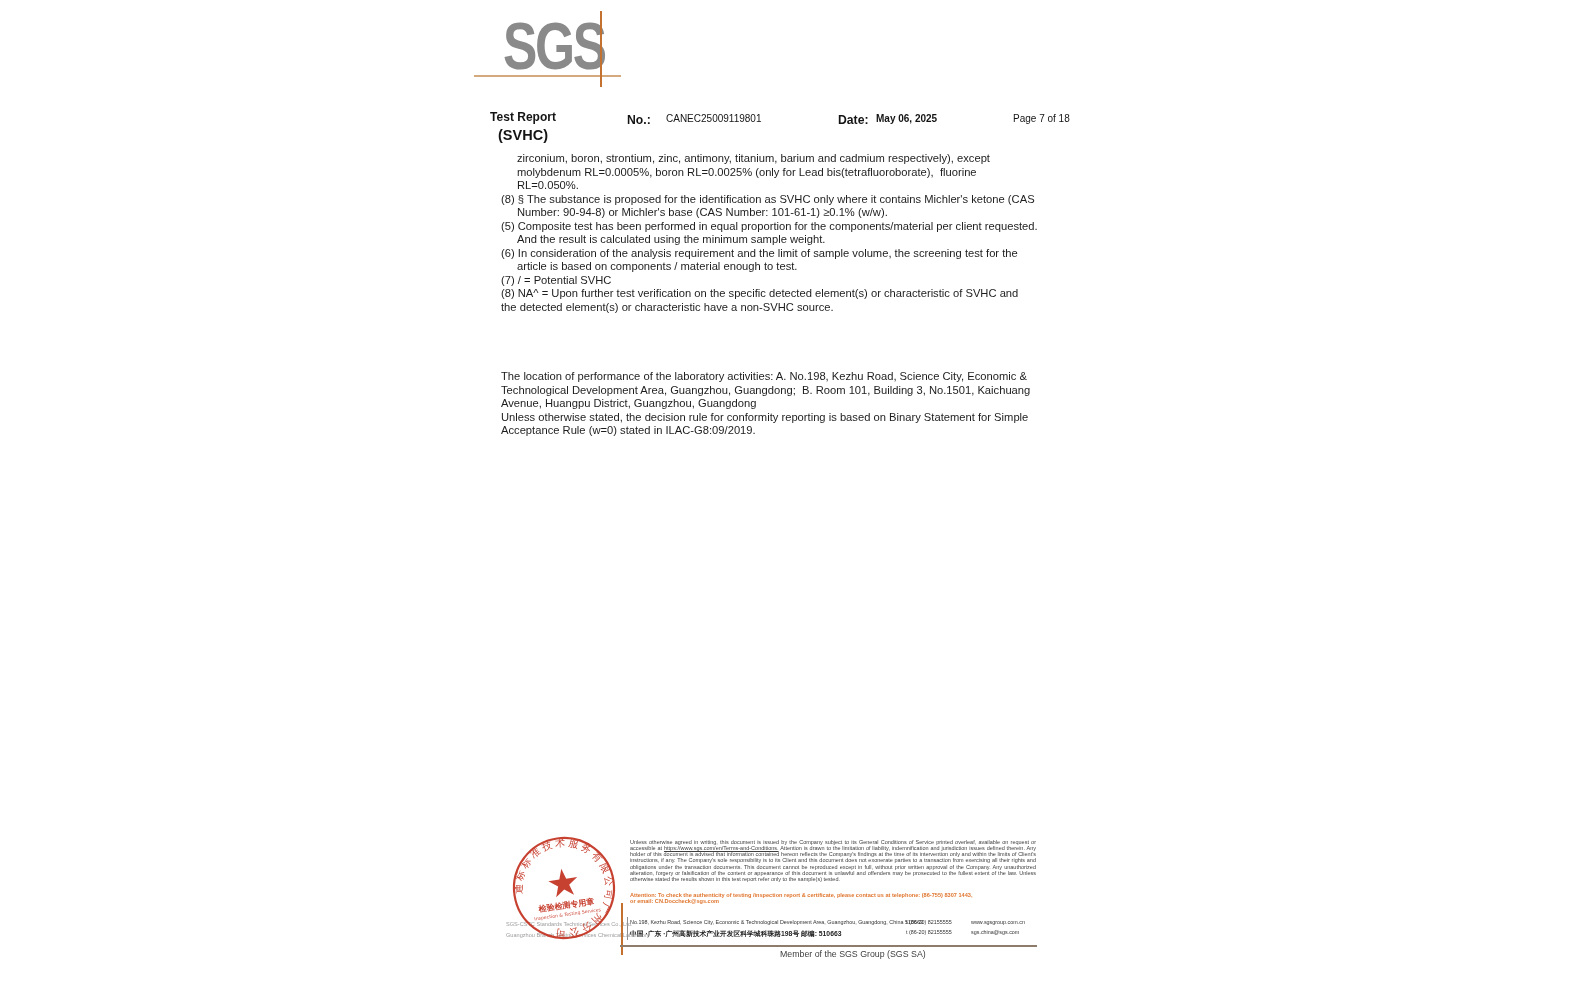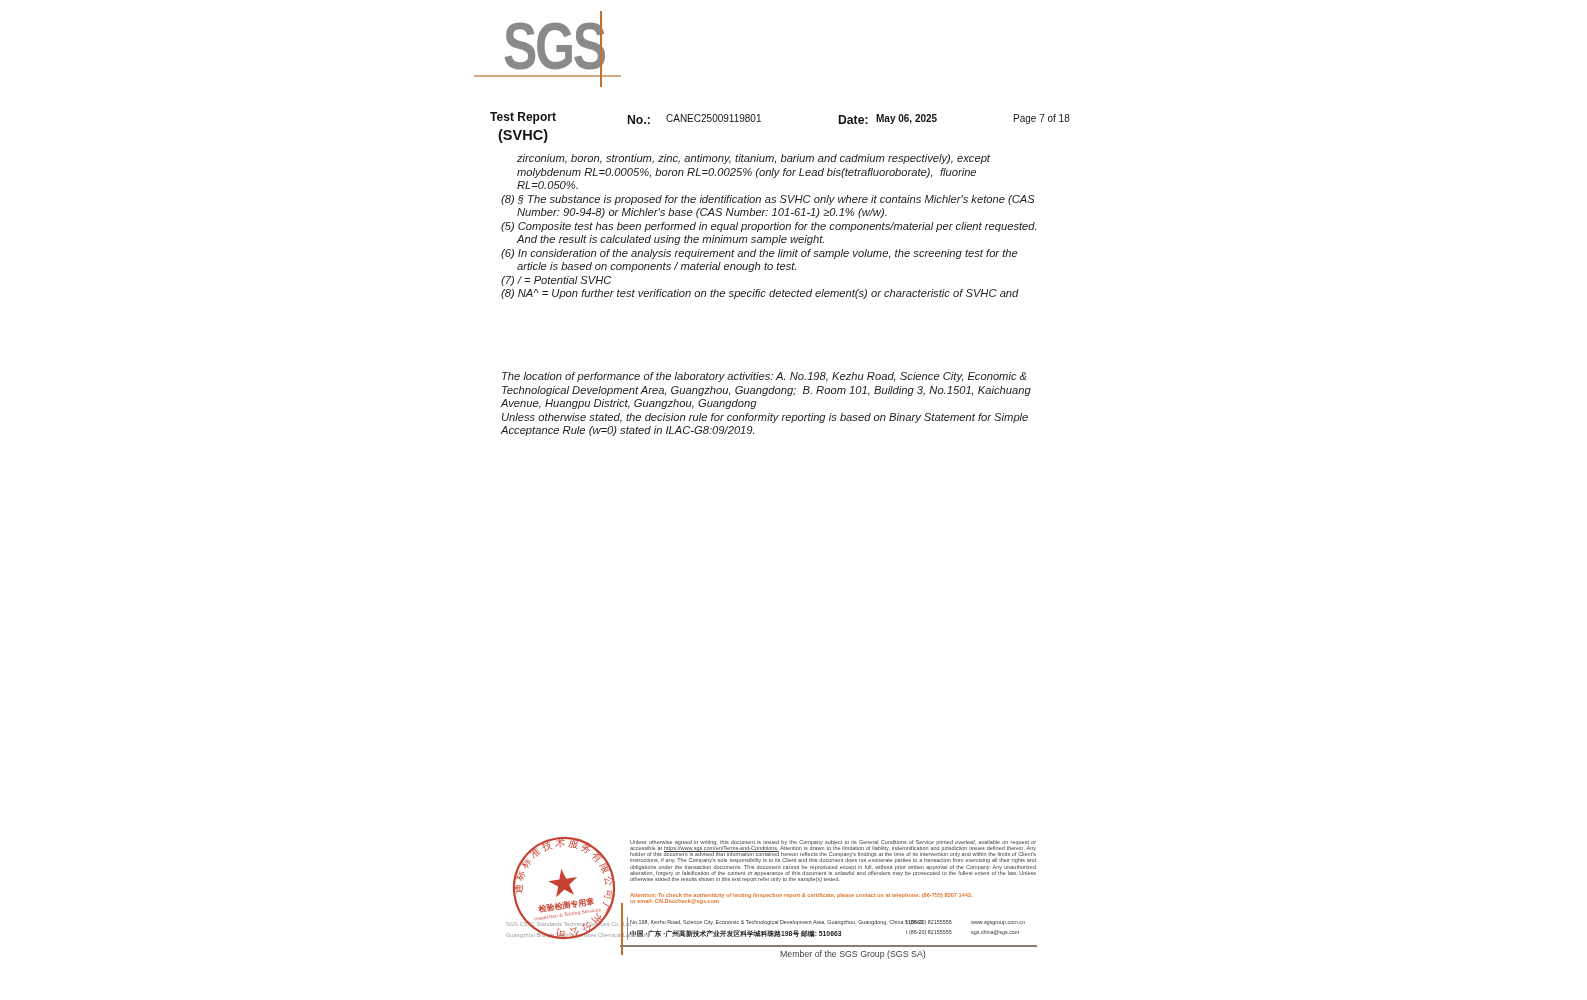--- a/index.html
+++ b/index.html
@@ -22,21 +22,21 @@
   .hvalue { position:absolute; top:113px; font-size:10px; color:#141414; }
   .h-no-label   { left:610px;margin-left:17px; }
   .h-no-value   { left:666px; }
   .h-date-label { left:838px; }
   .h-date-value { left:876px;font-weight:bold; }
   .h-page       { left:1013px; font-weight:normal; }
 
   
   .body-lines { position:absolute; left:501px; top:152px; font-size:11.2px; color:#1d1d1d; }
   .loc-lines  { position:absolute; left:501px; top:370px; font-size:11.2px; color:#1d1d1d; }
-  .bline { line-height:13.55px; white-space:pre;font-style:italic; }
+  .bline { line-height:13.55px; white-space:pre; }
   .indent-1 { padding-left:16px; }
 
   
   .stamp { position:absolute; left:511px; top:835px; width:106px; height:106px;
            transform:rotate(-8deg); z-index:2; opacity:.95; }
   .company-line { position:absolute; left:506px; font-size:5.6px; line-height:7px;
                   color:#9c9c9c; white-space:nowrap; z-index:1; }
   .company-1 { top:921px; }
   .company-2 { top:932px; }
 
@@ -97,20 +97,21 @@
       <div class="bline">(6) In consideration of the analysis requirement and the limit of sample volume, the screening test for the</div>
 
       <div class="bline indent-1">article is based on components / material enough to test.</div>
 
       <div class="bline">(7) / = Potential SVHC</div>
 
       <div class="bline">(8) NA^ = Upon further test verification on the specific detected element(s) or characteristic of SVHC and</div>
 
 
 
+      <div class="bline">the detected element(s) or characteristic have a non-SVHC source.</div>
     </div>
 
   <div class="loc-lines">
 
       <div class="bline">The location of performance of the laboratory activities: A. No.198, Kezhu Road, Science City, Economic &amp;</div>
 
       <div class="bline">Technological Development Area, Guangzhou, Guangdong;  B. Room 101, Building 3, No.1501, Kaichuang</div>
 
       <div class="bline">Avenue, Huangpu District, Guangzhou, Guangdong</div>
 

